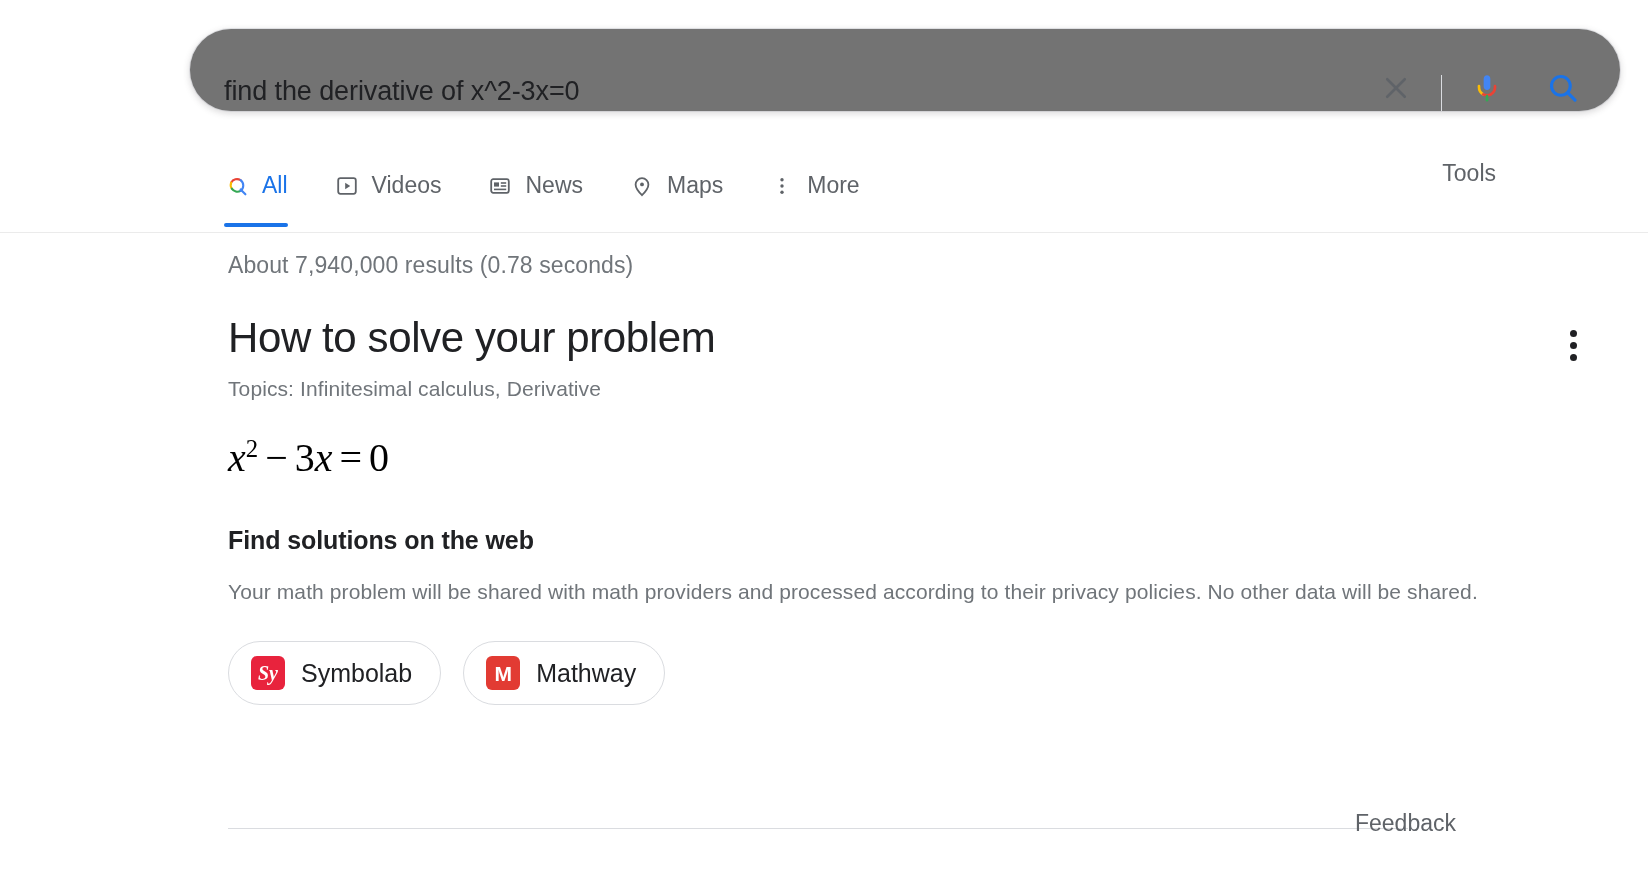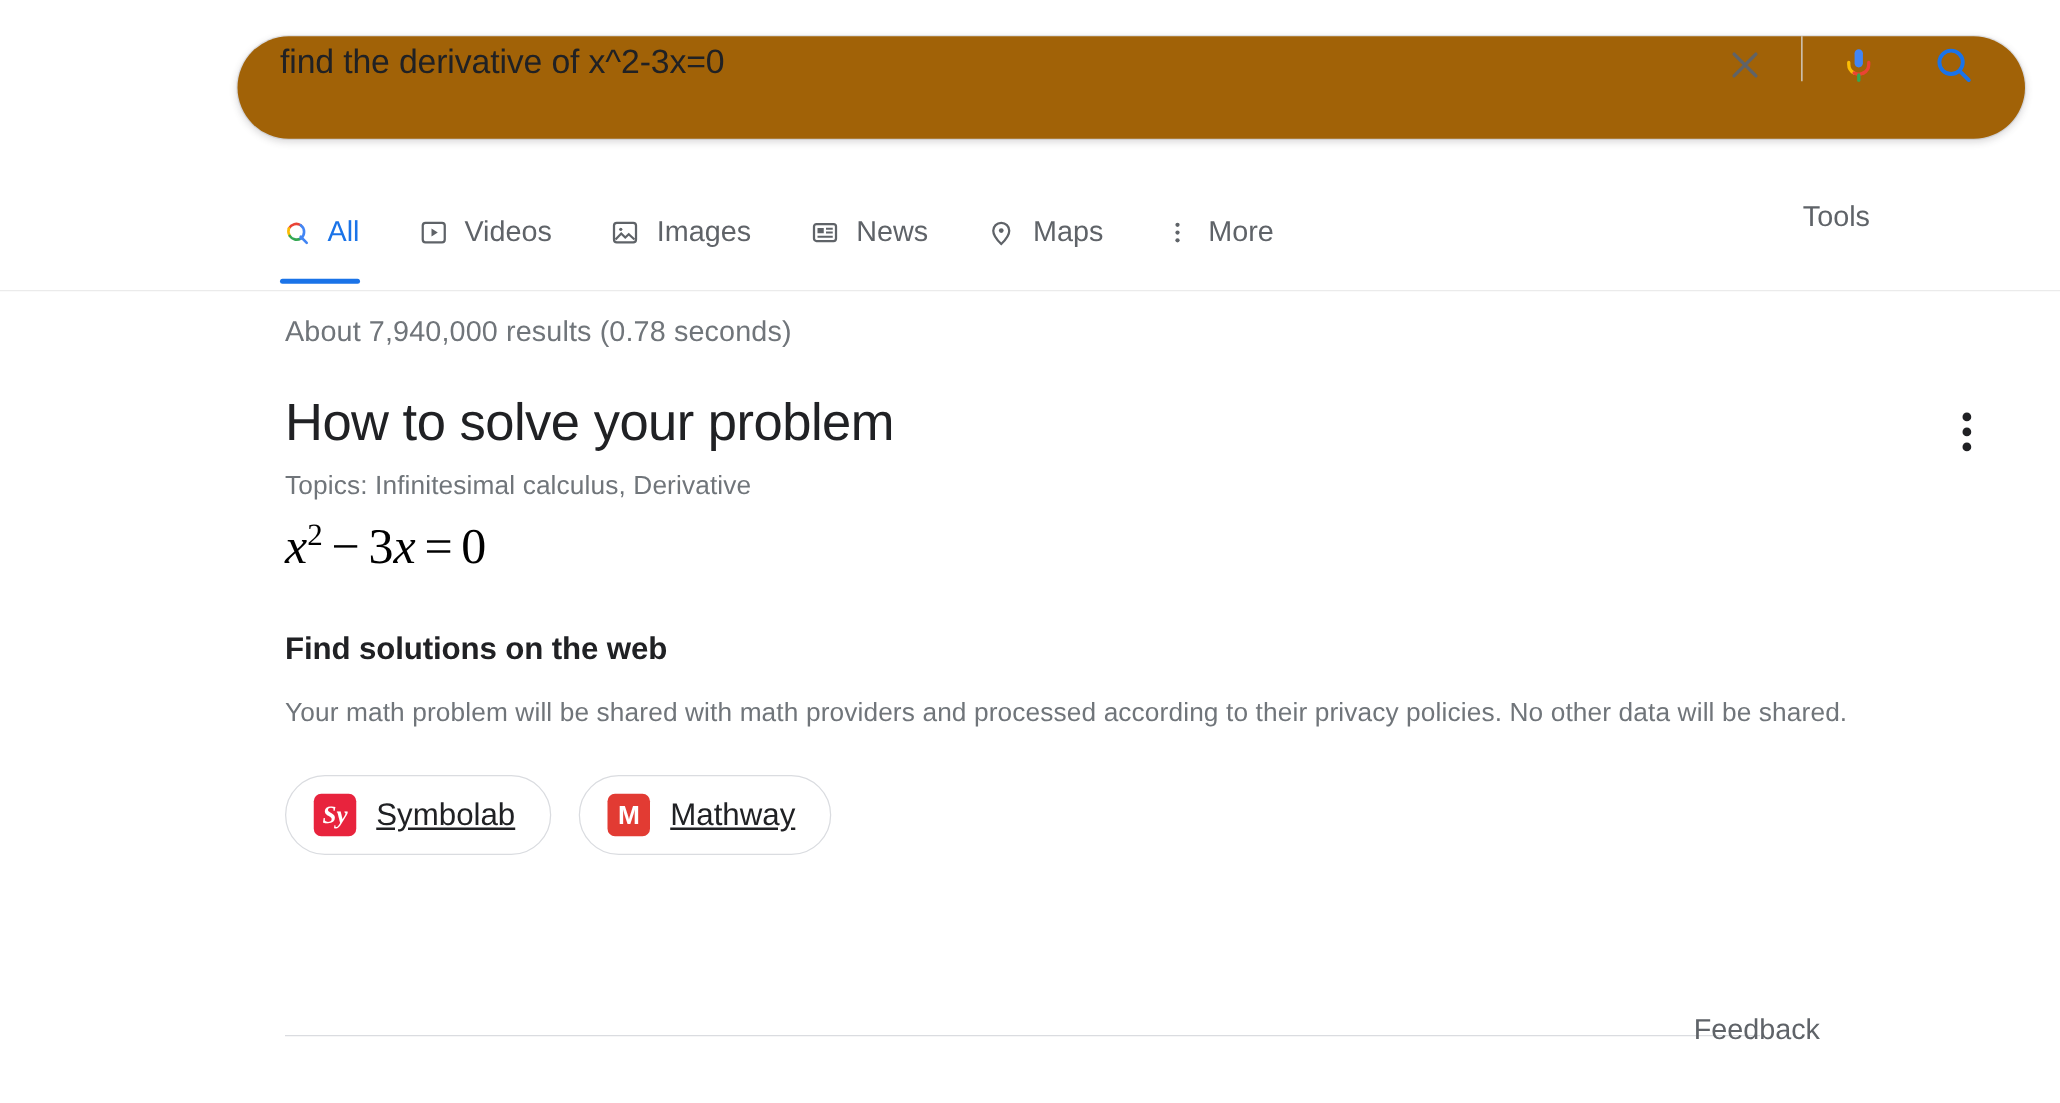--- a/index.html
+++ b/index.html
@@ -24,24 +24,24 @@
     left: 190px;
     top: 29px;
     width: 1430px;
     height: 82px;
   }
   .searchbar {
     box-sizing: border-box;
     width: 100%;
     height: 82px;
     border-radius: 41px;
-    background: #a16207;
+    background: #737373;
     box-shadow: 0 2px 6px 1px rgba(64,60,67,.18), 0 0 0 1px rgba(223,225,229,.7);
     display: flex;
-    align-items: flex-start;
+    align-items: flex-end;
     padding: 0 30px 0 34px;
   }
   .search-input {
     flex: 1 1 auto;
     border: none;
     outline: none;
     font-family: "Liberation Sans", sans-serif;
     font-size: 27px;
     color: #202124;
     background: transparent;
@@ -178,21 +178,21 @@
   }
 
   .topics {
     margin-top: 14px;
     font-size: 21px;
     color: #70757a;
     letter-spacing: .1px;
   }
 
   .equation {
-    margin-top: 14px;
+    margin-top: 34px;
     font-family: "Liberation Serif", "DejaVu Serif", serif;
     font-size: 40px;
     color: #000000;
     line-height: 1.1;
     white-space: nowrap;
   }
   .equation .var {
     font-style: italic;
   }
   .equation sup {
@@ -257,21 +257,20 @@
   .chip-logo.mathway {
     background: #e23b33;
     font-family: "Liberation Sans", sans-serif;
     font-style: normal;
     font-size: 21px;
   }
   .chip-label {
     font-size: 25px;
     color: #202124;
     white-space: nowrap;
-    text-decoration: underline;
   }
 
   
   .footer {
     position: absolute;
     left: 228px;
     top: 828px;
     width: 1320px;
     height: 40px;
   }
@@ -348,30 +347,20 @@
       <div class="navtab">
         <span class="tab-icon">
           <svg width="24" height="24" viewBox="0 0 24 24" fill="none" stroke="#5f6368" stroke-width="1.8">
             <rect x="3.2" y="4.2" width="17.6" height="15.6" rx="2.2"></rect>
             <path d="M10.2 8.8l5 3.2-5 3.2z" fill="#5f6368" stroke="none"></path>
           </svg>
         </span>
         <span class="tab-label">Videos</span>
       </div>
 
-      <div class="navtab">
-        <span class="tab-icon">
-          <svg width="24" height="24" viewBox="0 0 24 24" fill="none" stroke="#5f6368" stroke-width="1.8">
-            <rect x="3.2" y="4.2" width="17.6" height="15.6" rx="2.2"></rect>
-            <circle cx="8.6" cy="9.4" r="1.3" fill="#5f6368" stroke="none"></circle>
-            <path d="M4.4 17.6l4.6-4.8 3.2 3.2 2.8-2.6 4.6 4.2" fill="none"></path>
-          </svg>
-        </span>
-        <span class="tab-label">Images</span>
-      </div>
 
       <div class="navtab">
         <span class="tab-icon">
           <svg width="24" height="24" viewBox="0 0 24 24" fill="none" stroke="#5f6368" stroke-width="1.8">
             <rect x="3.2" y="5.2" width="17.6" height="13.6" rx="2"></rect>
             <rect x="6" y="8.4" width="5" height="4.2" fill="#5f6368" stroke="none"></rect>
             <line x1="12.8" y1="9" x2="18.2" y2="9" stroke-width="1.6"></line>
             <line x1="12.8" y1="12" x2="18.2" y2="12" stroke-width="1.6"></line>
             <line x1="6" y1="15.4" x2="18.2" y2="15.4" stroke-width="1.6"></line>
           </svg>

